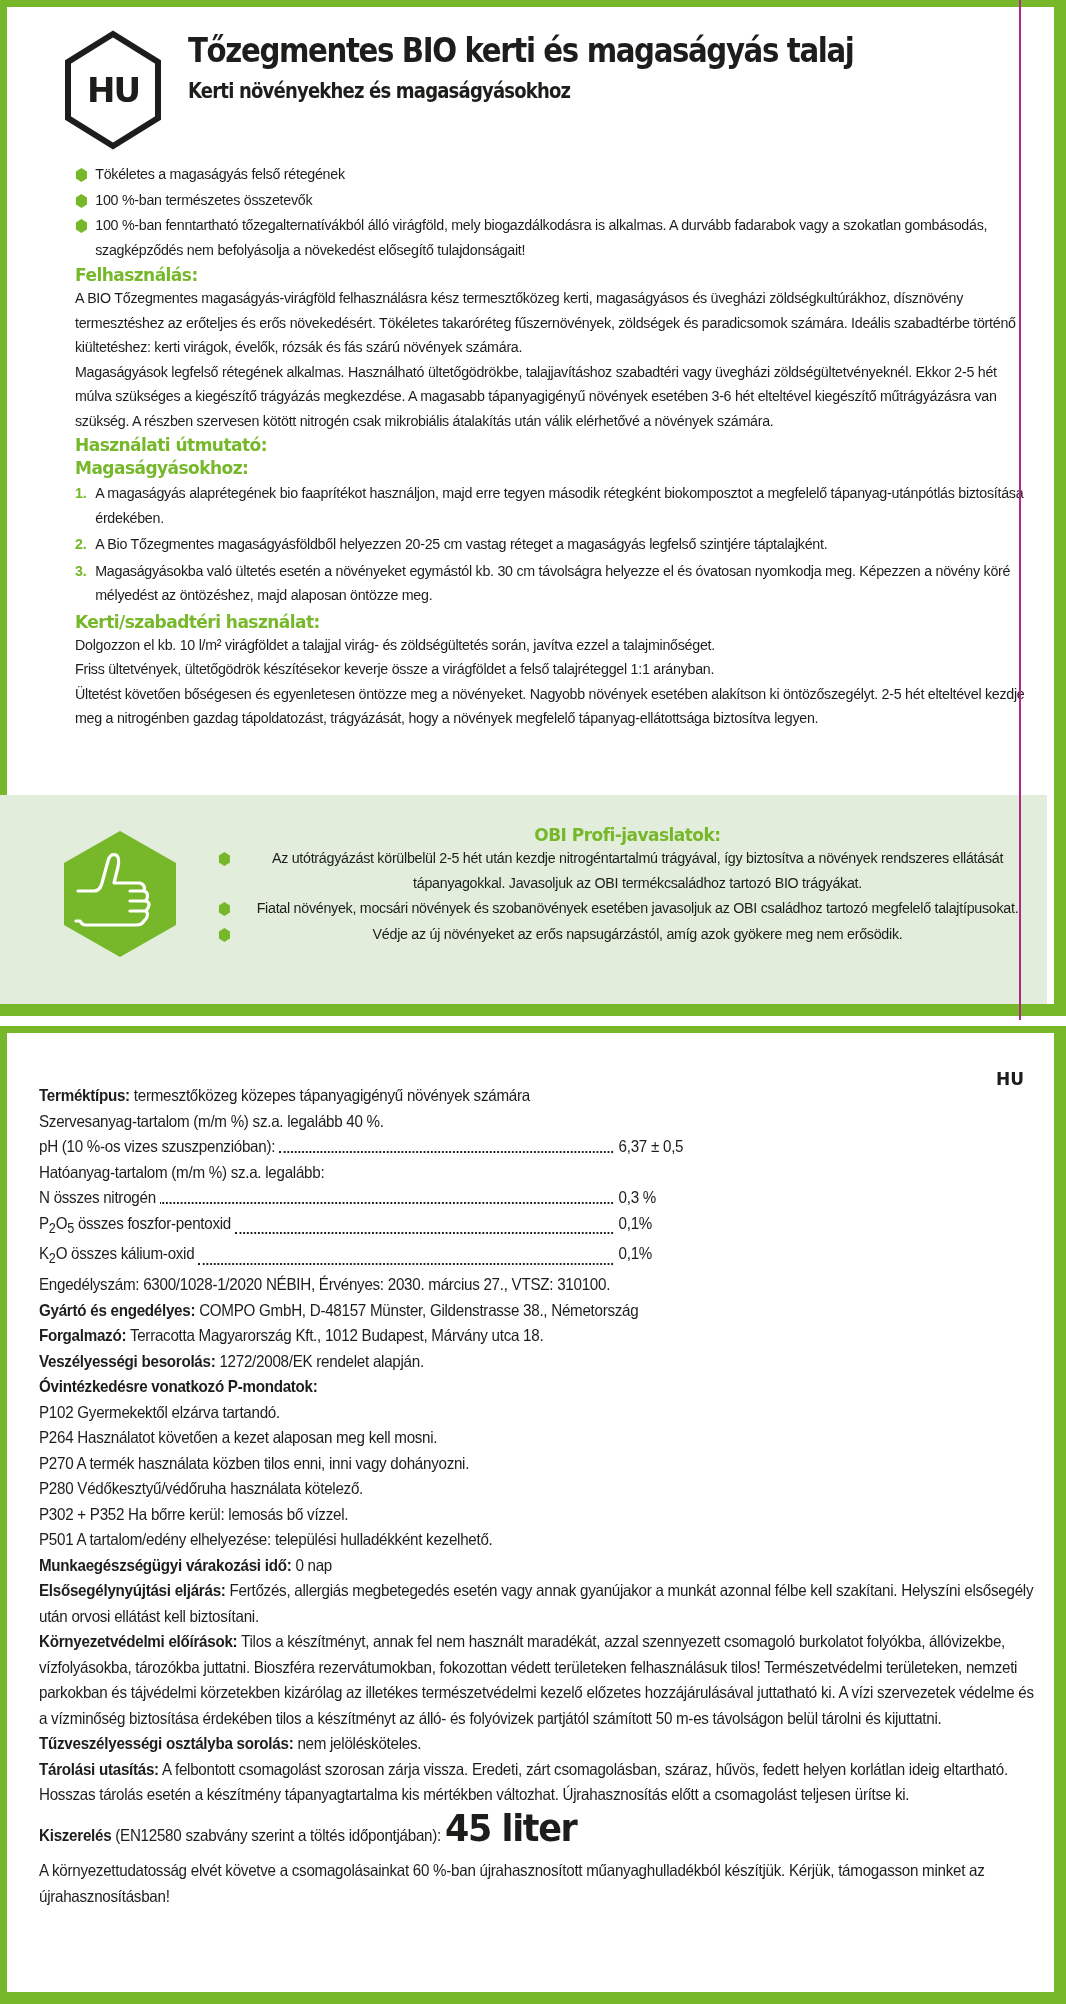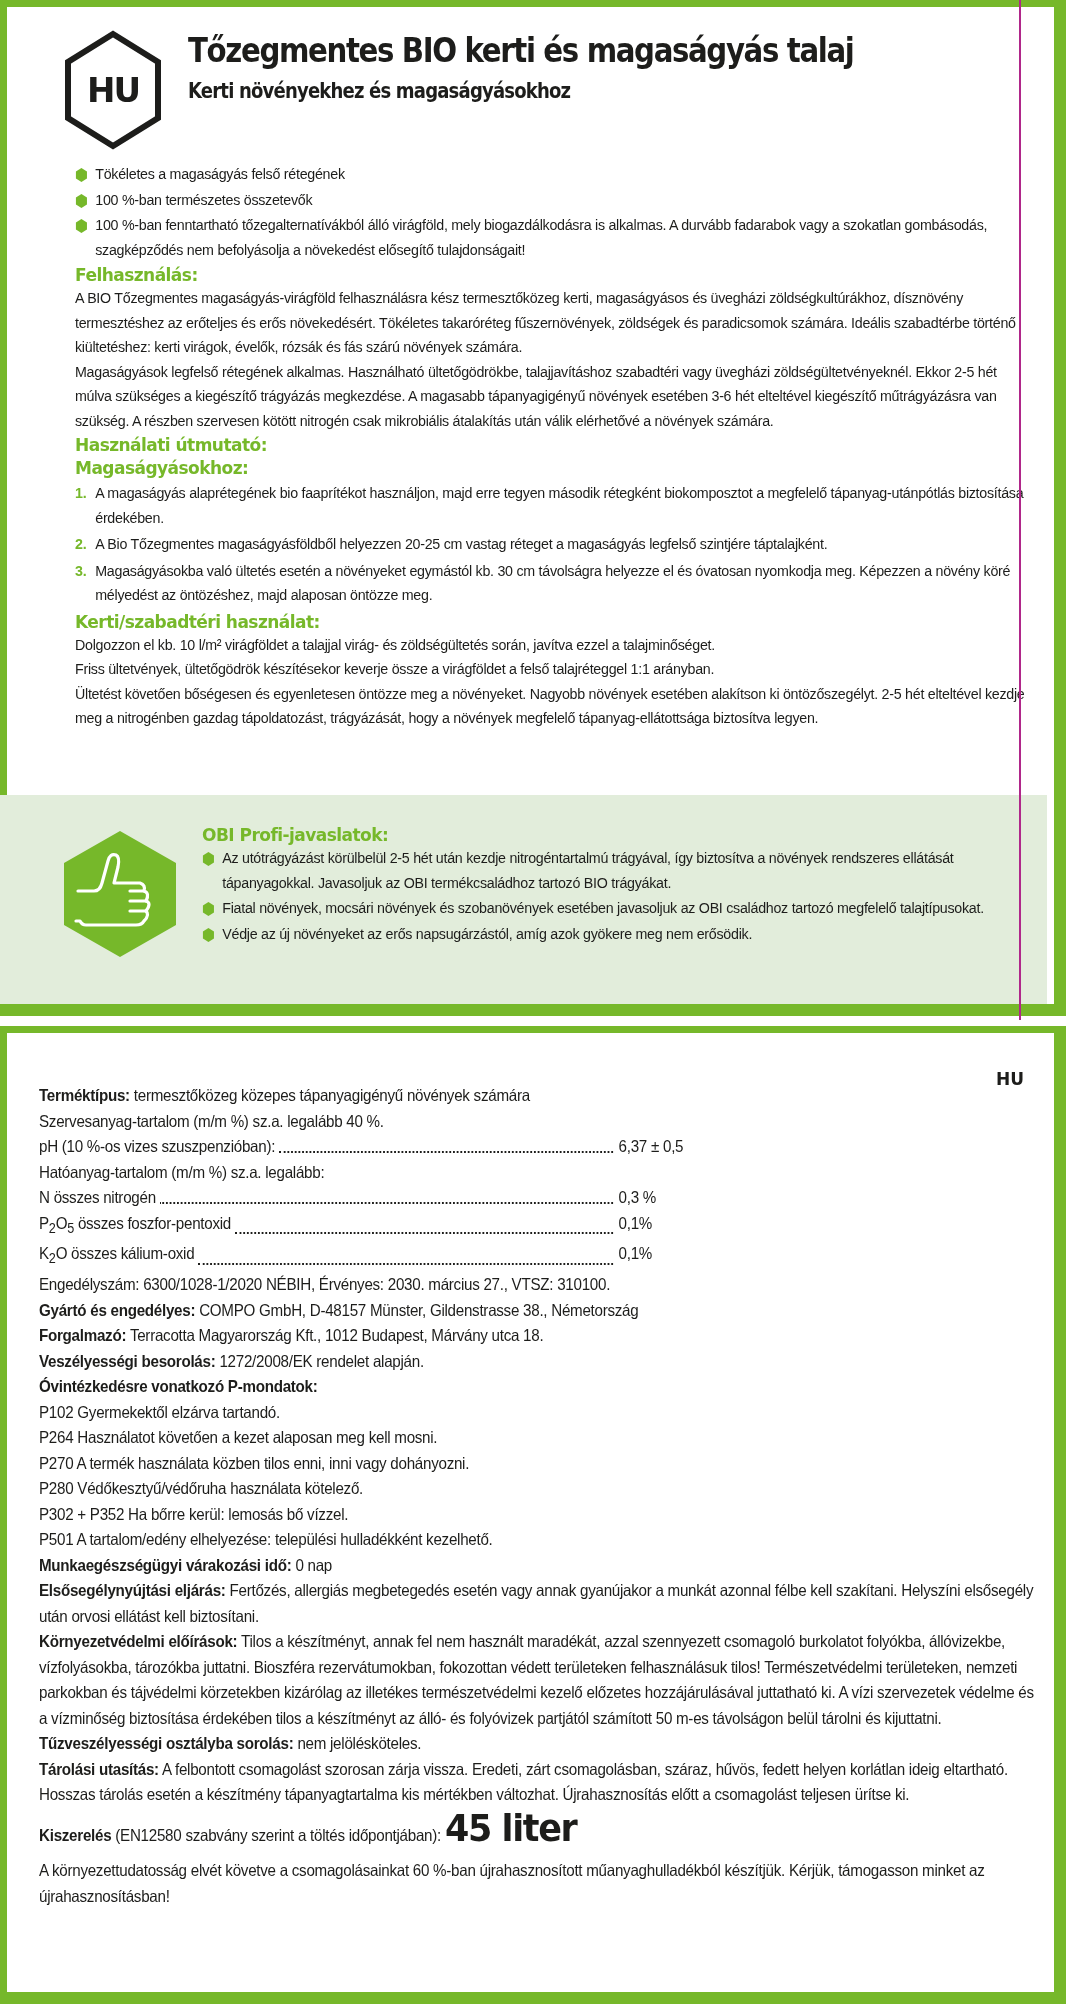--- a/index.html
+++ b/index.html
@@ -54,22 +54,22 @@
   .steps { list-style: none; margin: 2px 0 0 0; padding: 0; }
   .steps li { position: relative; padding-left: 22px; margin-bottom: 2px; }
   .steps li .num { position: absolute; left: 0; top: 0; color: #76b82a; font-weight: bold; }
   
   .profi {
     position: absolute; left: 0; top: 795px; width: 1047px; height: 209px;
     background: #e2eddb;
   }
   .thumb-hex { position: absolute; left: 60px; top: 34px; width: 120px; height: 130px; }
   .profi-content {
-    position: absolute; left: 202px; top: 28px; width: 820px;
-    font-size: 15.5px; line-height: 24.5px; letter-spacing: -0.3px;
+    position: absolute; left: 218px; top: 28px; width: 820px;
+    font-size: 15.5px; line-height: 24.5px; letter-spacing: -0.3px; text-align: center;
   }
   .profi-content .squeeze { width: 890px; }
   
   .panel2 {
     position: absolute; left: 0; top: 1026px; width: 1066px; height: 978px;
     box-sizing: border-box;
     border-top: 7px solid #76b82a;
     border-left: 7px solid #76b82a;
     border-right: 12px solid #76b82a;
     border-bottom: 12px solid #76b82a;

